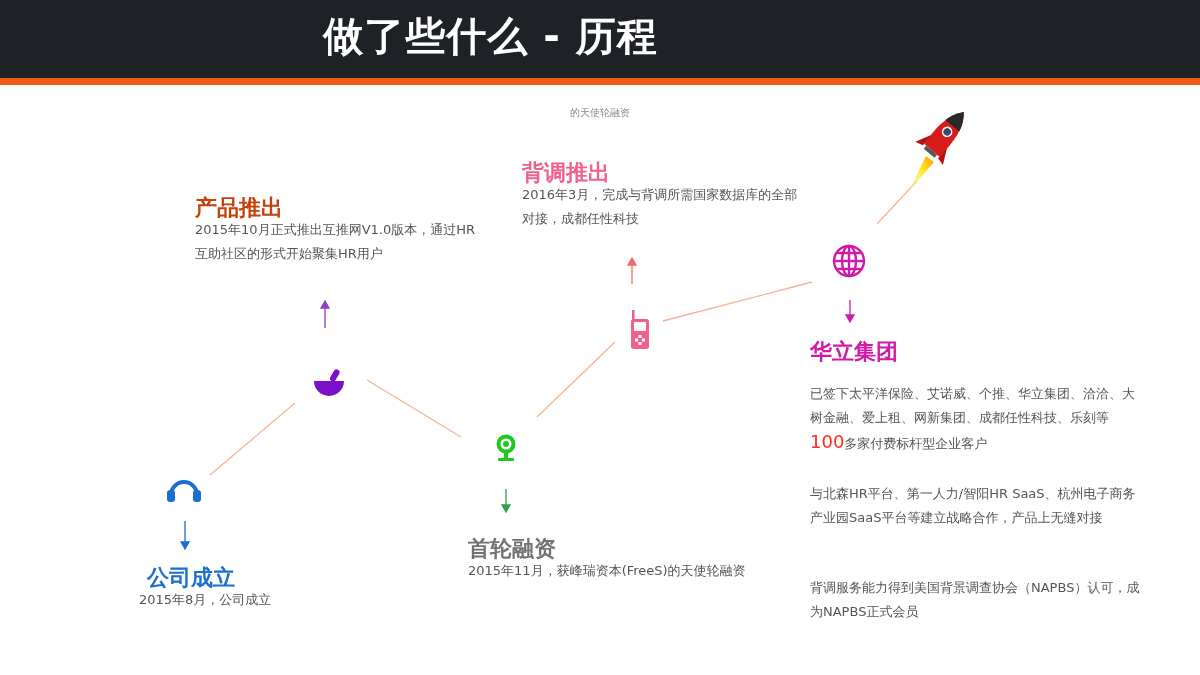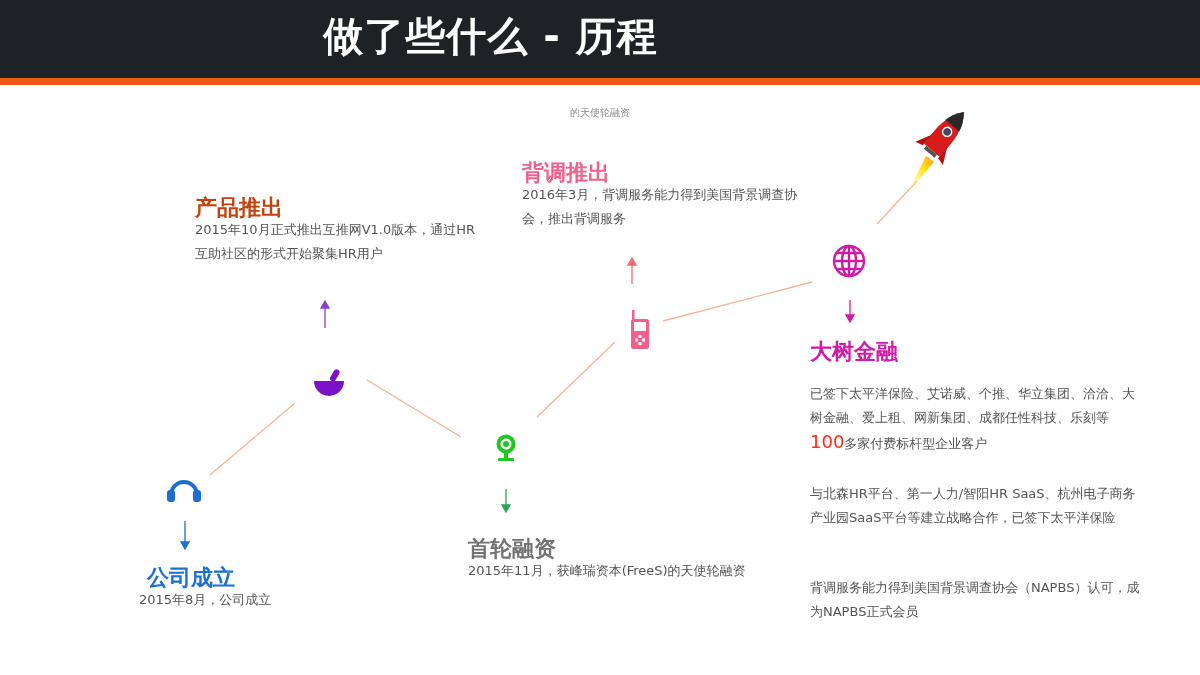--- a/index.html
+++ b/index.html
@@ -83,37 +83,37 @@
 <svg class="icon" style="left:629px;top:310px" width="22" height="40" viewBox="0 0 22 40">
   <rect x="3" y="0" width="2.5" height="10" fill="#f0608a"></rect>
   <rect x="2" y="9" width="18" height="30" rx="2.5" fill="#f0608a"></rect>
   <rect x="5" y="12" width="12" height="9" fill="#ffffff"></rect>
   <rect x="9.5" y="25" width="3" height="3" fill="#ffffff"></rect>
   <rect x="9.5" y="32" width="3" height="3" fill="#ffffff"></rect>
   <rect x="6" y="28.5" width="3" height="3" fill="#ffffff"></rect>
   <rect x="13" y="28.5" width="3" height="3" fill="#ffffff"></rect>
 </svg>
 <div class="node-title" style="left:522px;top:158px;color:#f0608a">背调推出</div>
-<div class="node-text" style="left:522px;top:183px;width:285px">2016年3月，背调服务能力得到美国背景调查协会，推出背调服务</div>
+<div class="node-text" style="left:522px;top:183px;width:285px">2016年3月，完成与背调所需国家数据库的全部对接，成都任性科技</div>
 
 <svg class="icon" style="left:831px;top:243px" width="36" height="36" viewBox="0 0 36 36">
   <g stroke="#d01aa8" stroke-width="2.4" fill="none">
     <circle cx="18" cy="18" r="15"></circle>
     <ellipse cx="18" cy="18" rx="7" ry="15"></ellipse>
     <line x1="18" y1="3" x2="18" y2="33"></line>
     <line x1="3" y1="18" x2="33" y2="18"></line>
     <line x1="6" y1="10" x2="30" y2="10"></line>
     <line x1="6" y1="26" x2="30" y2="26"></line>
   </g>
 </svg>
-<div class="node-title" style="left:810px;top:337px;color:#d01aa8">大树金融</div>
+<div class="node-title" style="left:810px;top:337px;color:#d01aa8">华立集团</div>
 <div class="node-text" style="left:810px;top:382px;width:330px">
   <span>已签下太平洋保险、艾诺威、个推、华立集团、洽洽、大树金融、爱上租、网新集团、成都任性科技、乐刻等</span><span class="highlight">100</span><span>多家付费标杆型企业客户</span>
 </div>
-<div class="node-text" style="left:810px;top:482px;width:330px">与北森HR平台、第一人力/智阳HR SaaS、杭州电子商务产业园SaaS平台等建立战略合作，已签下太平洋保险</div>
+<div class="node-text" style="left:810px;top:482px;width:330px">与北森HR平台、第一人力/智阳HR SaaS、杭州电子商务产业园SaaS平台等建立战略合作，产品上无缝对接</div>
 <div class="node-text" style="left:810px;top:576px;width:330px">背调服务能力得到美国背景调查协会（NAPBS）认可，成为NAPBS正式会员</div>
 
 <svg class="icon" style="left:900px;top:98px" width="72" height="100" viewBox="0 0 72 100">
   <defs>
     <linearGradient id="flame" x1="0" y1="1" x2="1" y2="0">
       <stop offset="0" stop-color="#fff6a0" stop-opacity="0.2"></stop>
       <stop offset="0.6" stop-color="#ffe520"></stop>
       <stop offset="1" stop-color="#ff9a00"></stop>
     </linearGradient>
   </defs>

